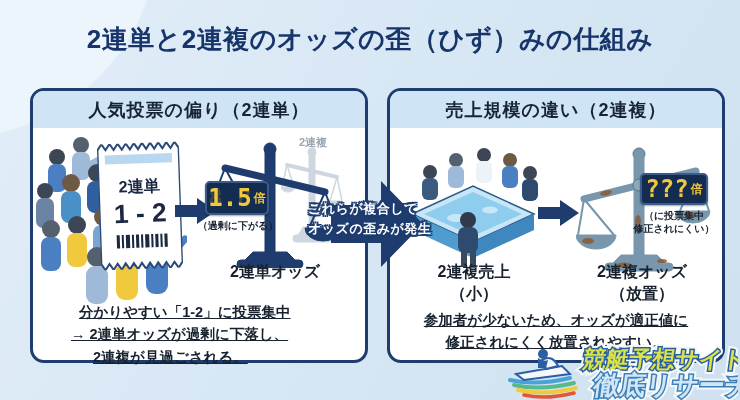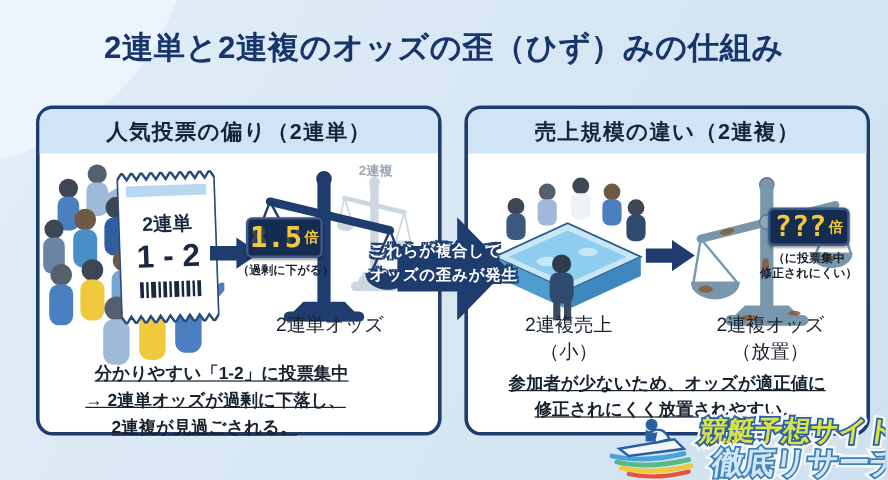--- a/index.html
+++ b/index.html
@@ -30,21 +30,21 @@
     position:absolute; background:#142c50; border:2px solid #3c5b8c; border-radius:5px;
     display:flex; align-items:center; justify-content:center; gap:2px;
     box-shadow:0 1px 2px rgba(0,0,0,.35);
   }
   .digits{ position:relative; font-family:"DejaVu Sans Mono",monospace; font-weight:bold;
     font-size:24px; color:#f2c83e; line-height:1; }
   .digits .ghost{ position:absolute; left:0; top:0; opacity:.18; }
   .digits .val{ position:relative; }
   .disp-unit{ font-size:12px; font-weight:bold; color:#f2c83e; line-height:1; }
   .disp-note{ position:absolute; font-size:10px; font-weight:bold; color:#18222f; text-align:center; line-height:1.3; }
-  .caption{ position:absolute; font-size:16px; font-weight:normal; color:#18222f; text-align:center; line-height:1.35; }
+  .caption{ position:absolute; font-size:16px; font-weight:bold; color:#18222f; text-align:center; line-height:1.35; }
   .ghost-label{ position:absolute; font-size:11px; font-weight:bold; color:#9aa6b2; }
   .desc{ position:absolute; font-size:14.5px; font-weight:bold; color:#18222f; line-height:1.55;text-decoration:underline; }
   .desc .ind1{ padding-left:8px; } .desc .ind3{ padding-left:22px; }
   .badge{
     position:absolute; left:308px; top:199px; width:138px; text-align:left;
     font-size:13px; font-weight:bold; color:#fff; line-height:1.5; letter-spacing:0.5px;
     text-shadow:-2px -2px 0 #1e3c6e, 2px -2px 0 #1e3c6e, -2px 2px 0 #1e3c6e, 2px 2px 0 #1e3c6e,
                  0 -2px 0 #1e3c6e, 0 2px 0 #1e3c6e, -2px 0 0 #1e3c6e, 2px 0 0 #1e3c6e;
   }
 </style>

